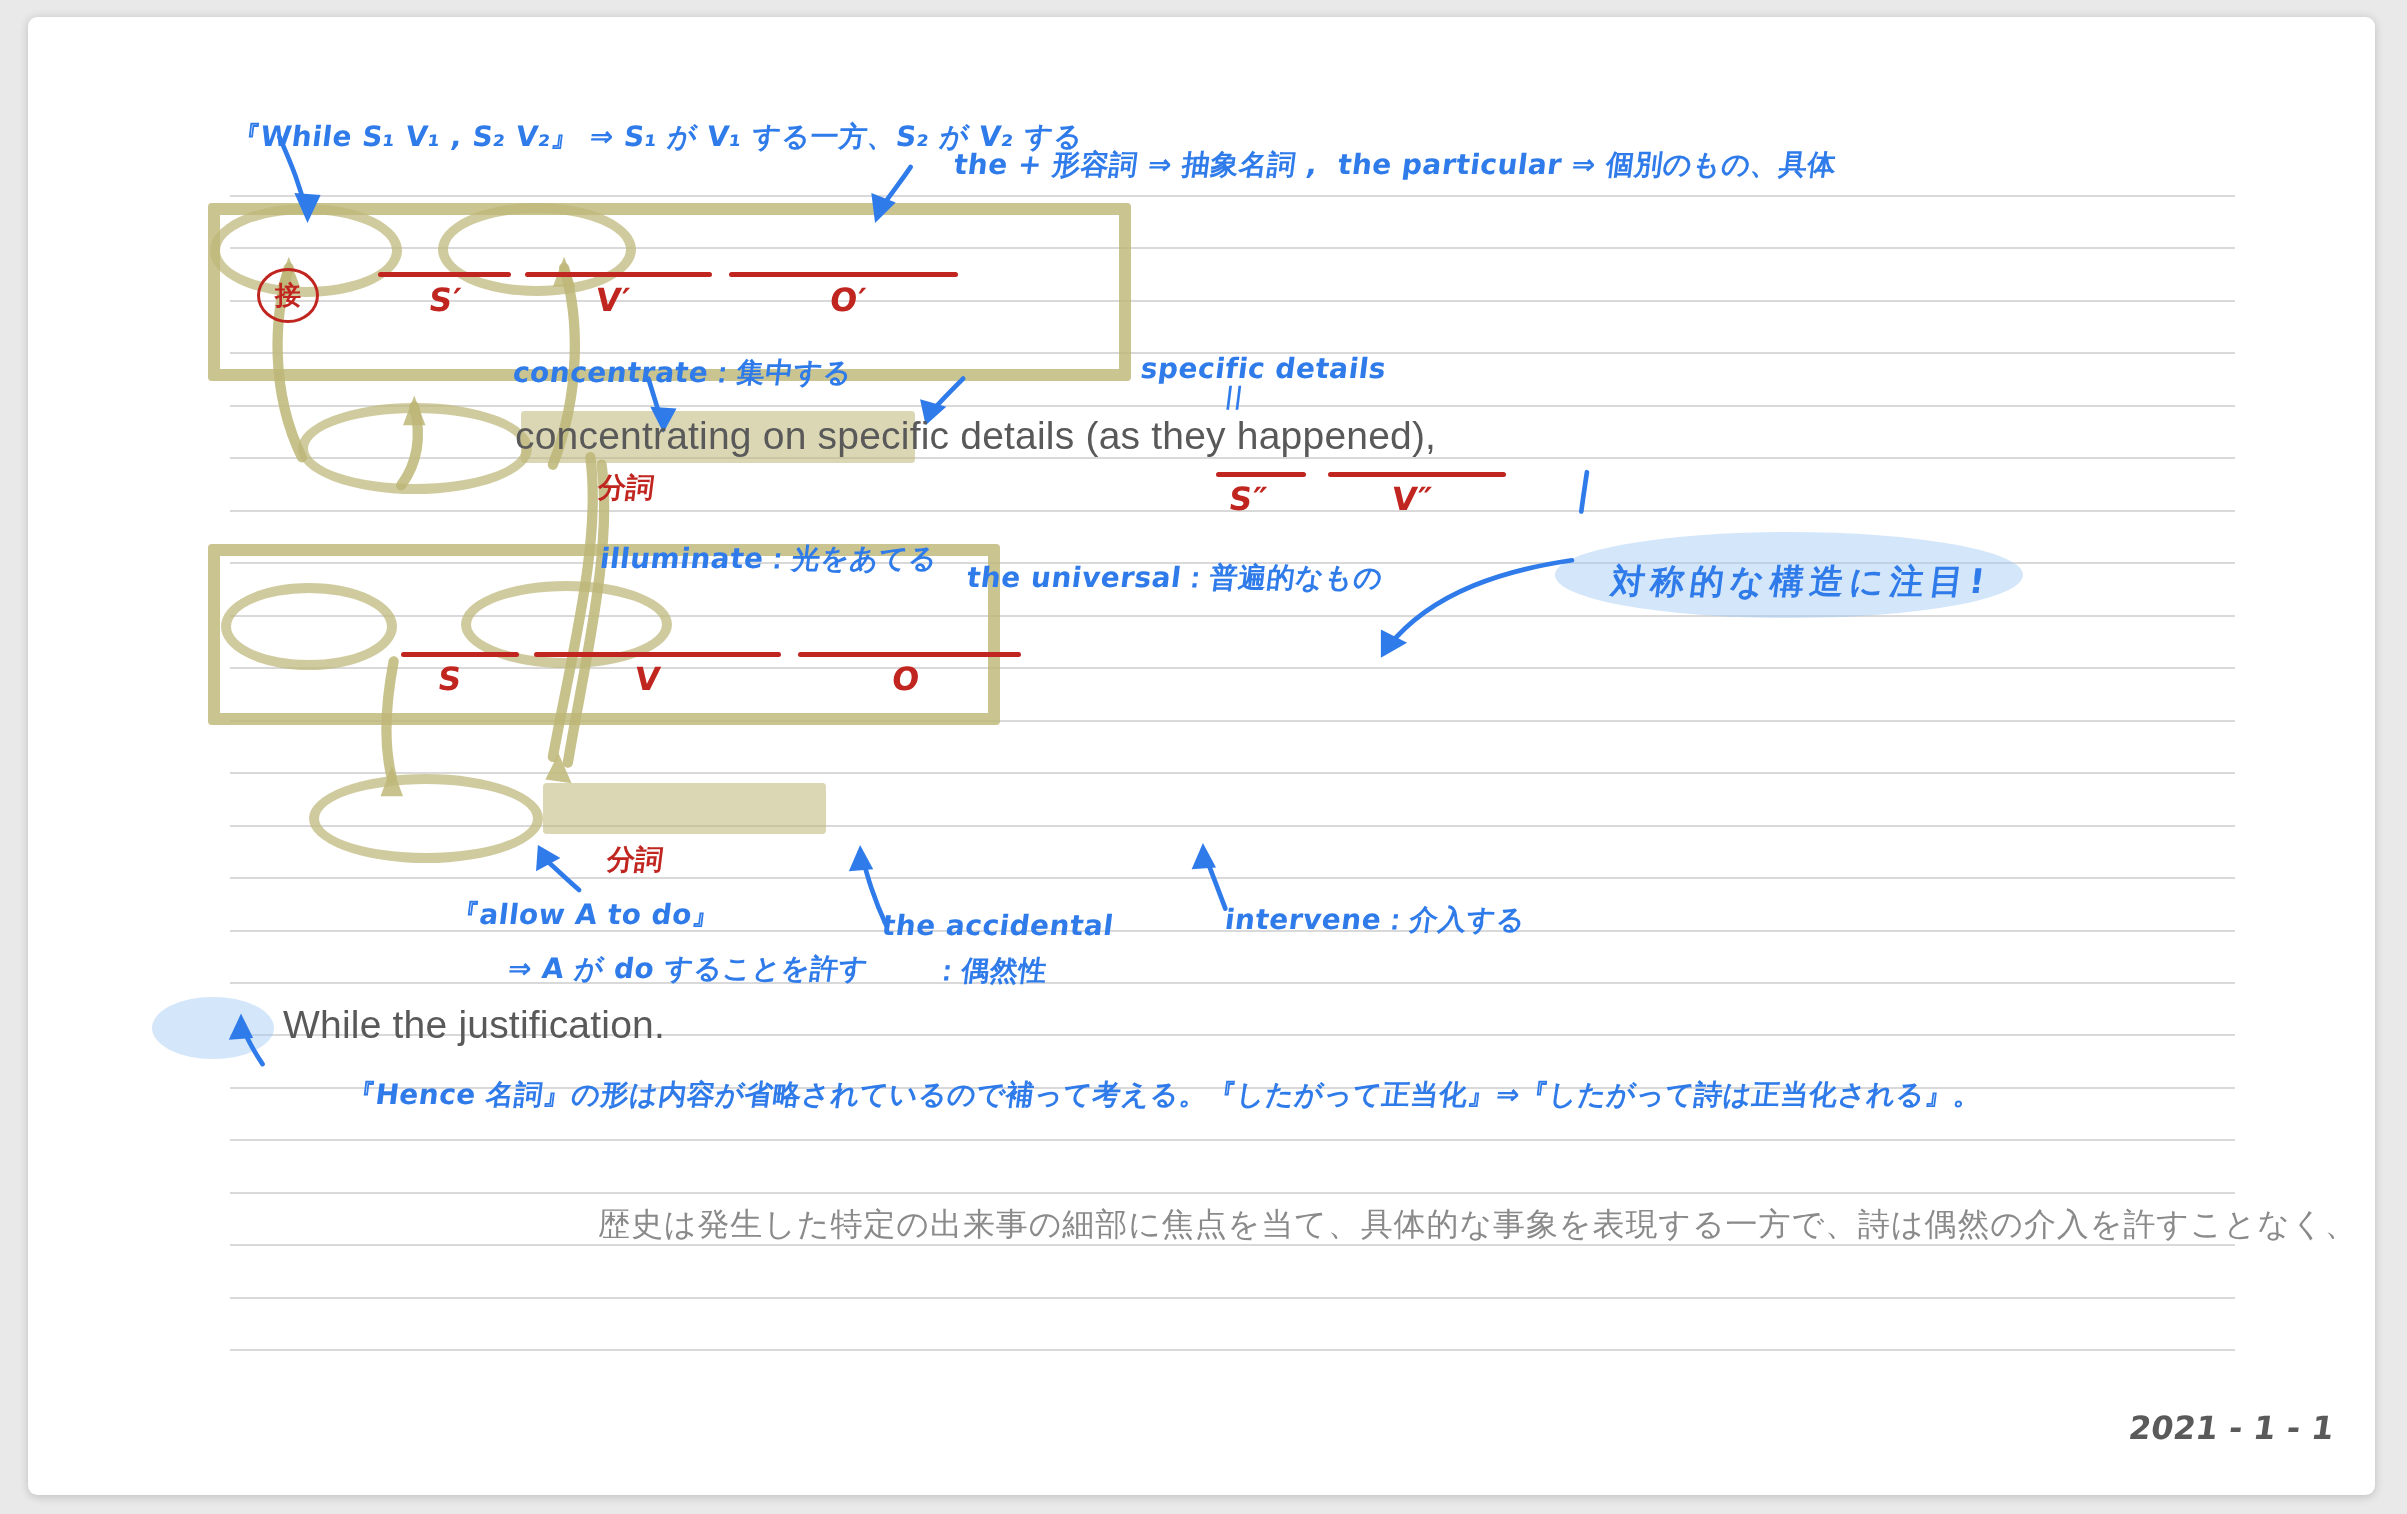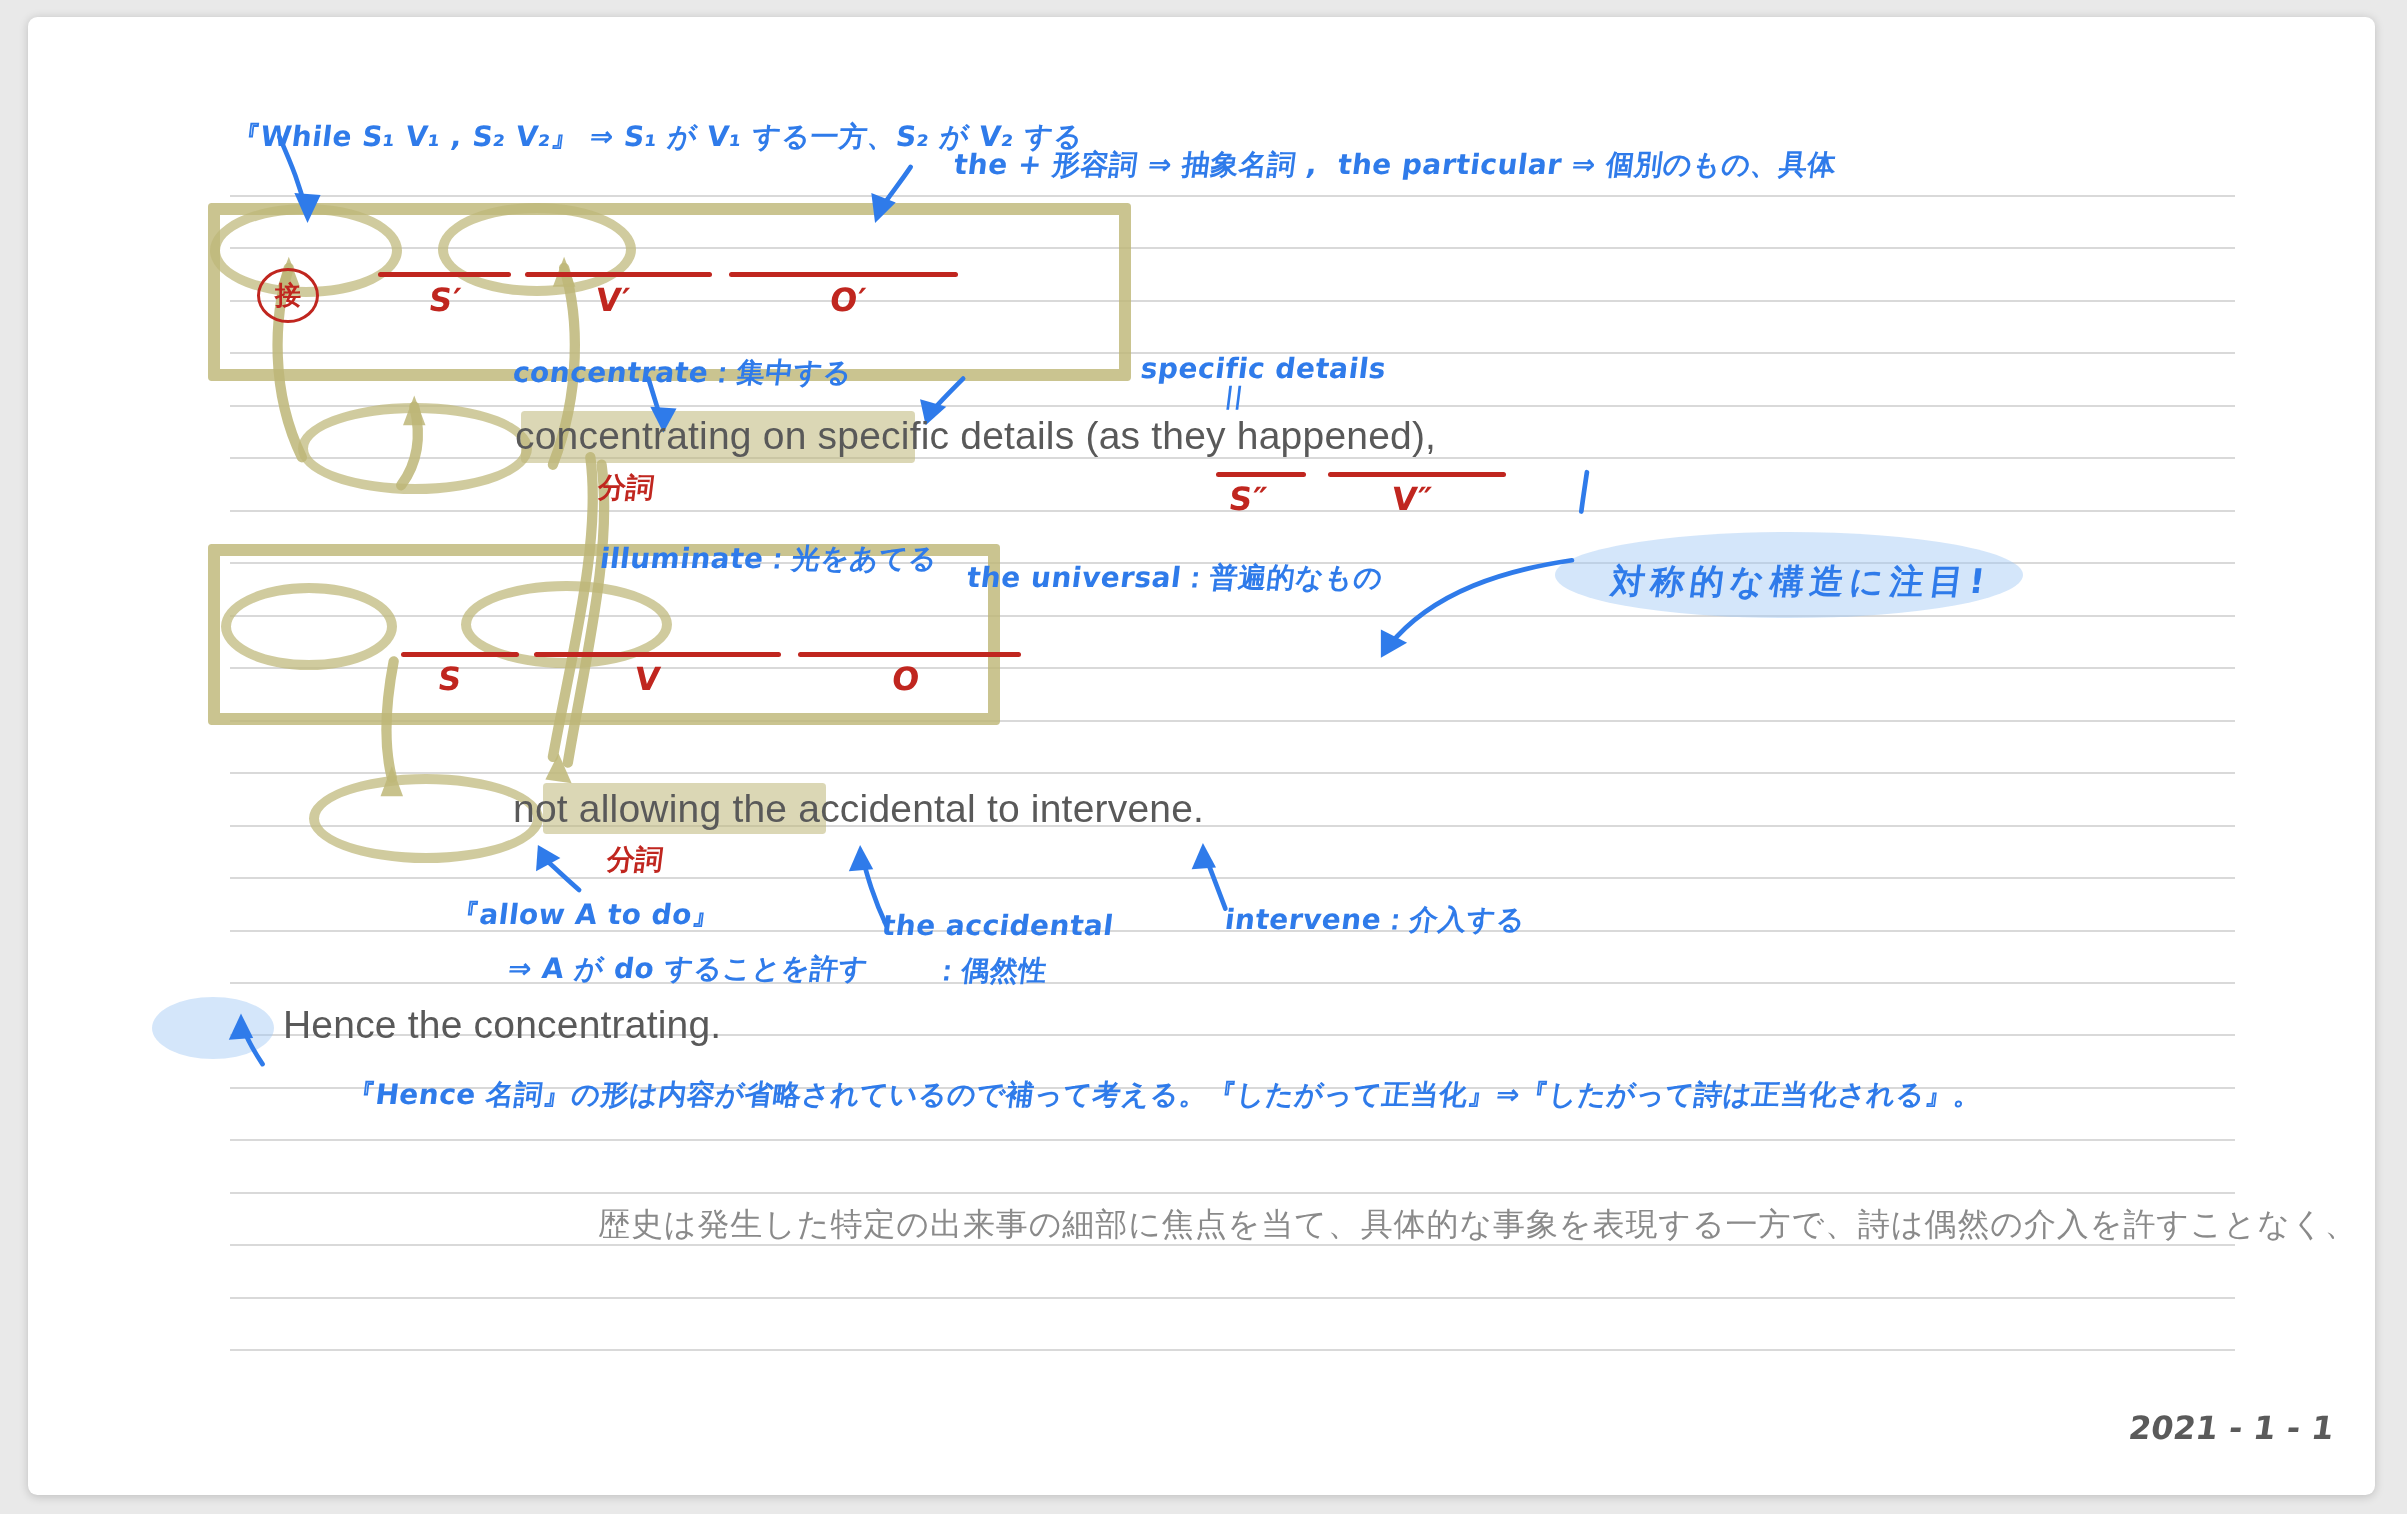--- a/index.html
+++ b/index.html
@@ -114,22 +114,21 @@
         <polygon points="544,884 542,912 568,898"></polygon>
         <polygon points="888,884 876,912 902,910"></polygon>
         <polygon points="1254,882 1242,910 1268,908"></polygon>
         <polygon points="227,1064 214,1092 240,1090"></polygon>
       </g>
     </svg>
 
     <div class="stamp" style="left:229px;top:251px">接</div>
 
     <div class="eng" style="left:487px;top:397px">concentrating on specific details (as they happened),</div>
-    <div class="eng" style="left:485px;top:770px">not allowing the accidental to intervene.</div>
-    <div class="eng" style="left:255px;top:986px">Hence the concentrating.</div>
+    <div class="eng" style="left:255px;top:986px">While the justification.</div>
 
     <div class="ul-red" style="left:350px;top:255px;width:133px"></div>
     <div class="ul-red" style="left:497px;top:255px;width:187px"></div>
     <div class="ul-red" style="left:701px;top:255px;width:229px"></div>
     <div class="ul-red" style="left:1188px;top:455px;width:90px"></div>
     <div class="ul-red" style="left:1300px;top:455px;width:178px"></div>
     <div class="ul-red" style="left:373px;top:635px;width:118px"></div>
     <div class="ul-red" style="left:506px;top:635px;width:247px"></div>
     <div class="ul-red" style="left:770px;top:635px;width:223px"></div>
 

